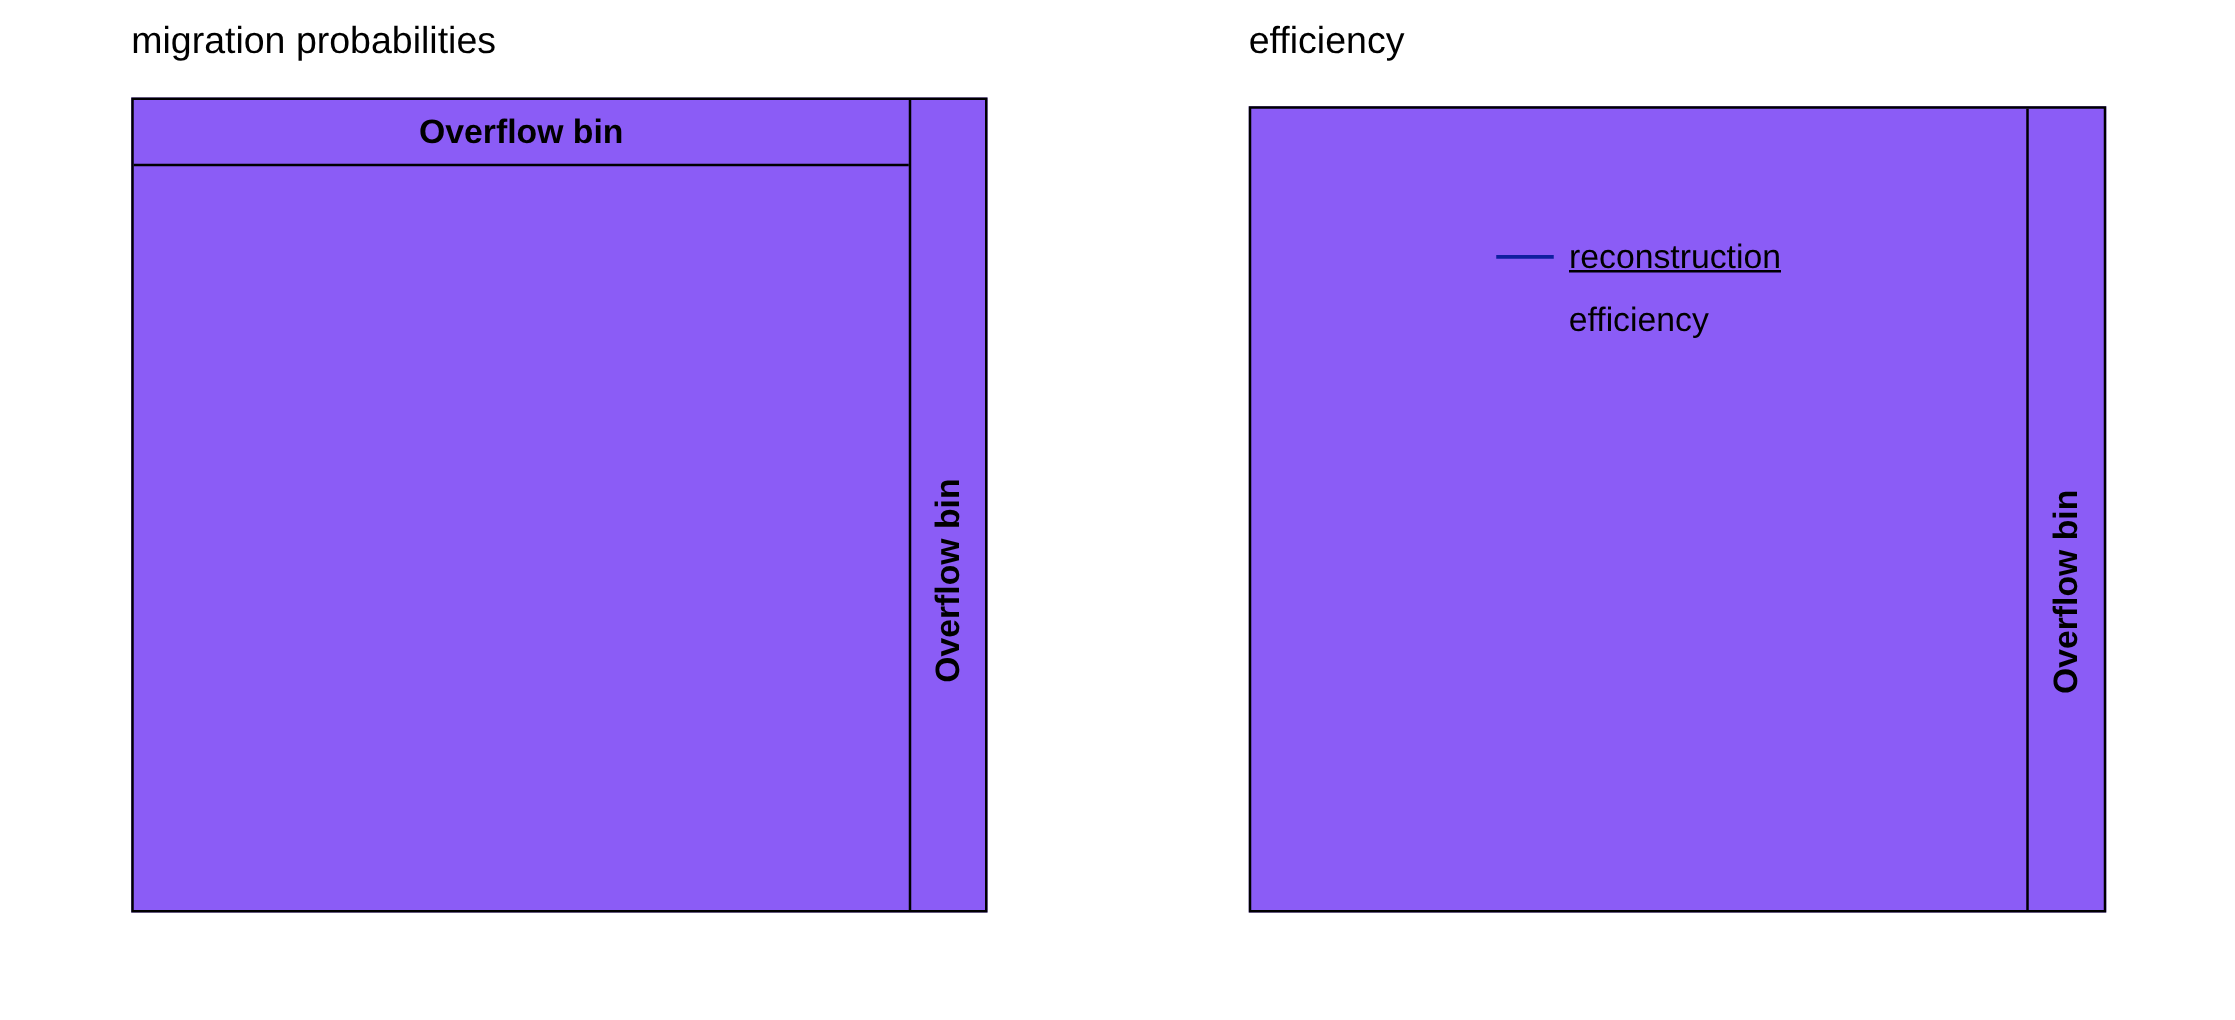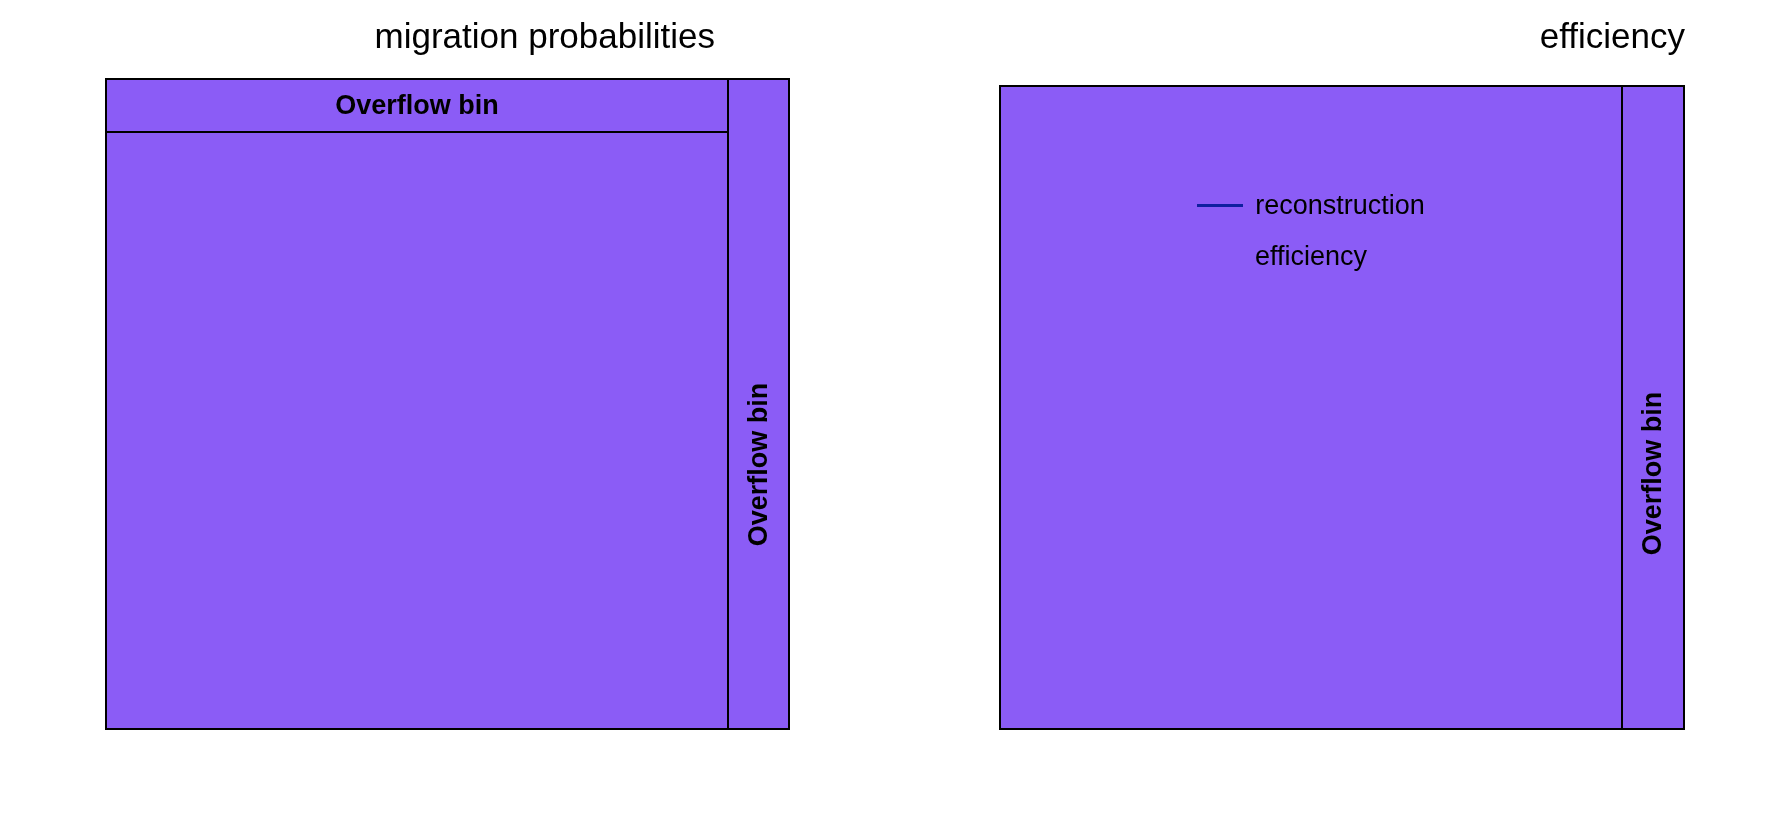--- a/index.html
+++ b/index.html
@@ -20,26 +20,26 @@
     position: absolute;
     left: 0;
     top: 0;
     width: 1788px;
     height: 816px;
   }
 
   
   .panel-title {
     position: absolute;
-    font-size: 35px;
+    font-size: 30px;
     font-weight: normal;
     line-height: 1;
     color: #000000;
     white-space: nowrap;
-    text-align: right;
+    text-align: left;
   }
   #title-left  { left: 105px; top: 18px; width: 610px; }
   #title-right { left: 999px; top: 18px; width: 686px; }
 
   
   .panel {
     position: absolute;
     box-sizing: border-box;
     border: 2px solid #000000;
     background: #8b5cf6;
@@ -119,21 +119,21 @@
     justify-content: center;
     gap: 12px;
   }
   .legend-swatch {
     display: inline-block;
     width: 46px;
     height: 0px;
     border-top: 3px solid #0f1fa0;
     flex: 0 0 auto;
   }
-  .legend-label { white-space: nowrap; }
+  .legend-label { white-space: nowrap; text-decoration: underline; }
   .legend-line2 {
     margin-top: 24px;
     text-align: center;
     white-space: nowrap;
   }
 </style>
 </head>
 <body>
 
 <div class="figure">

